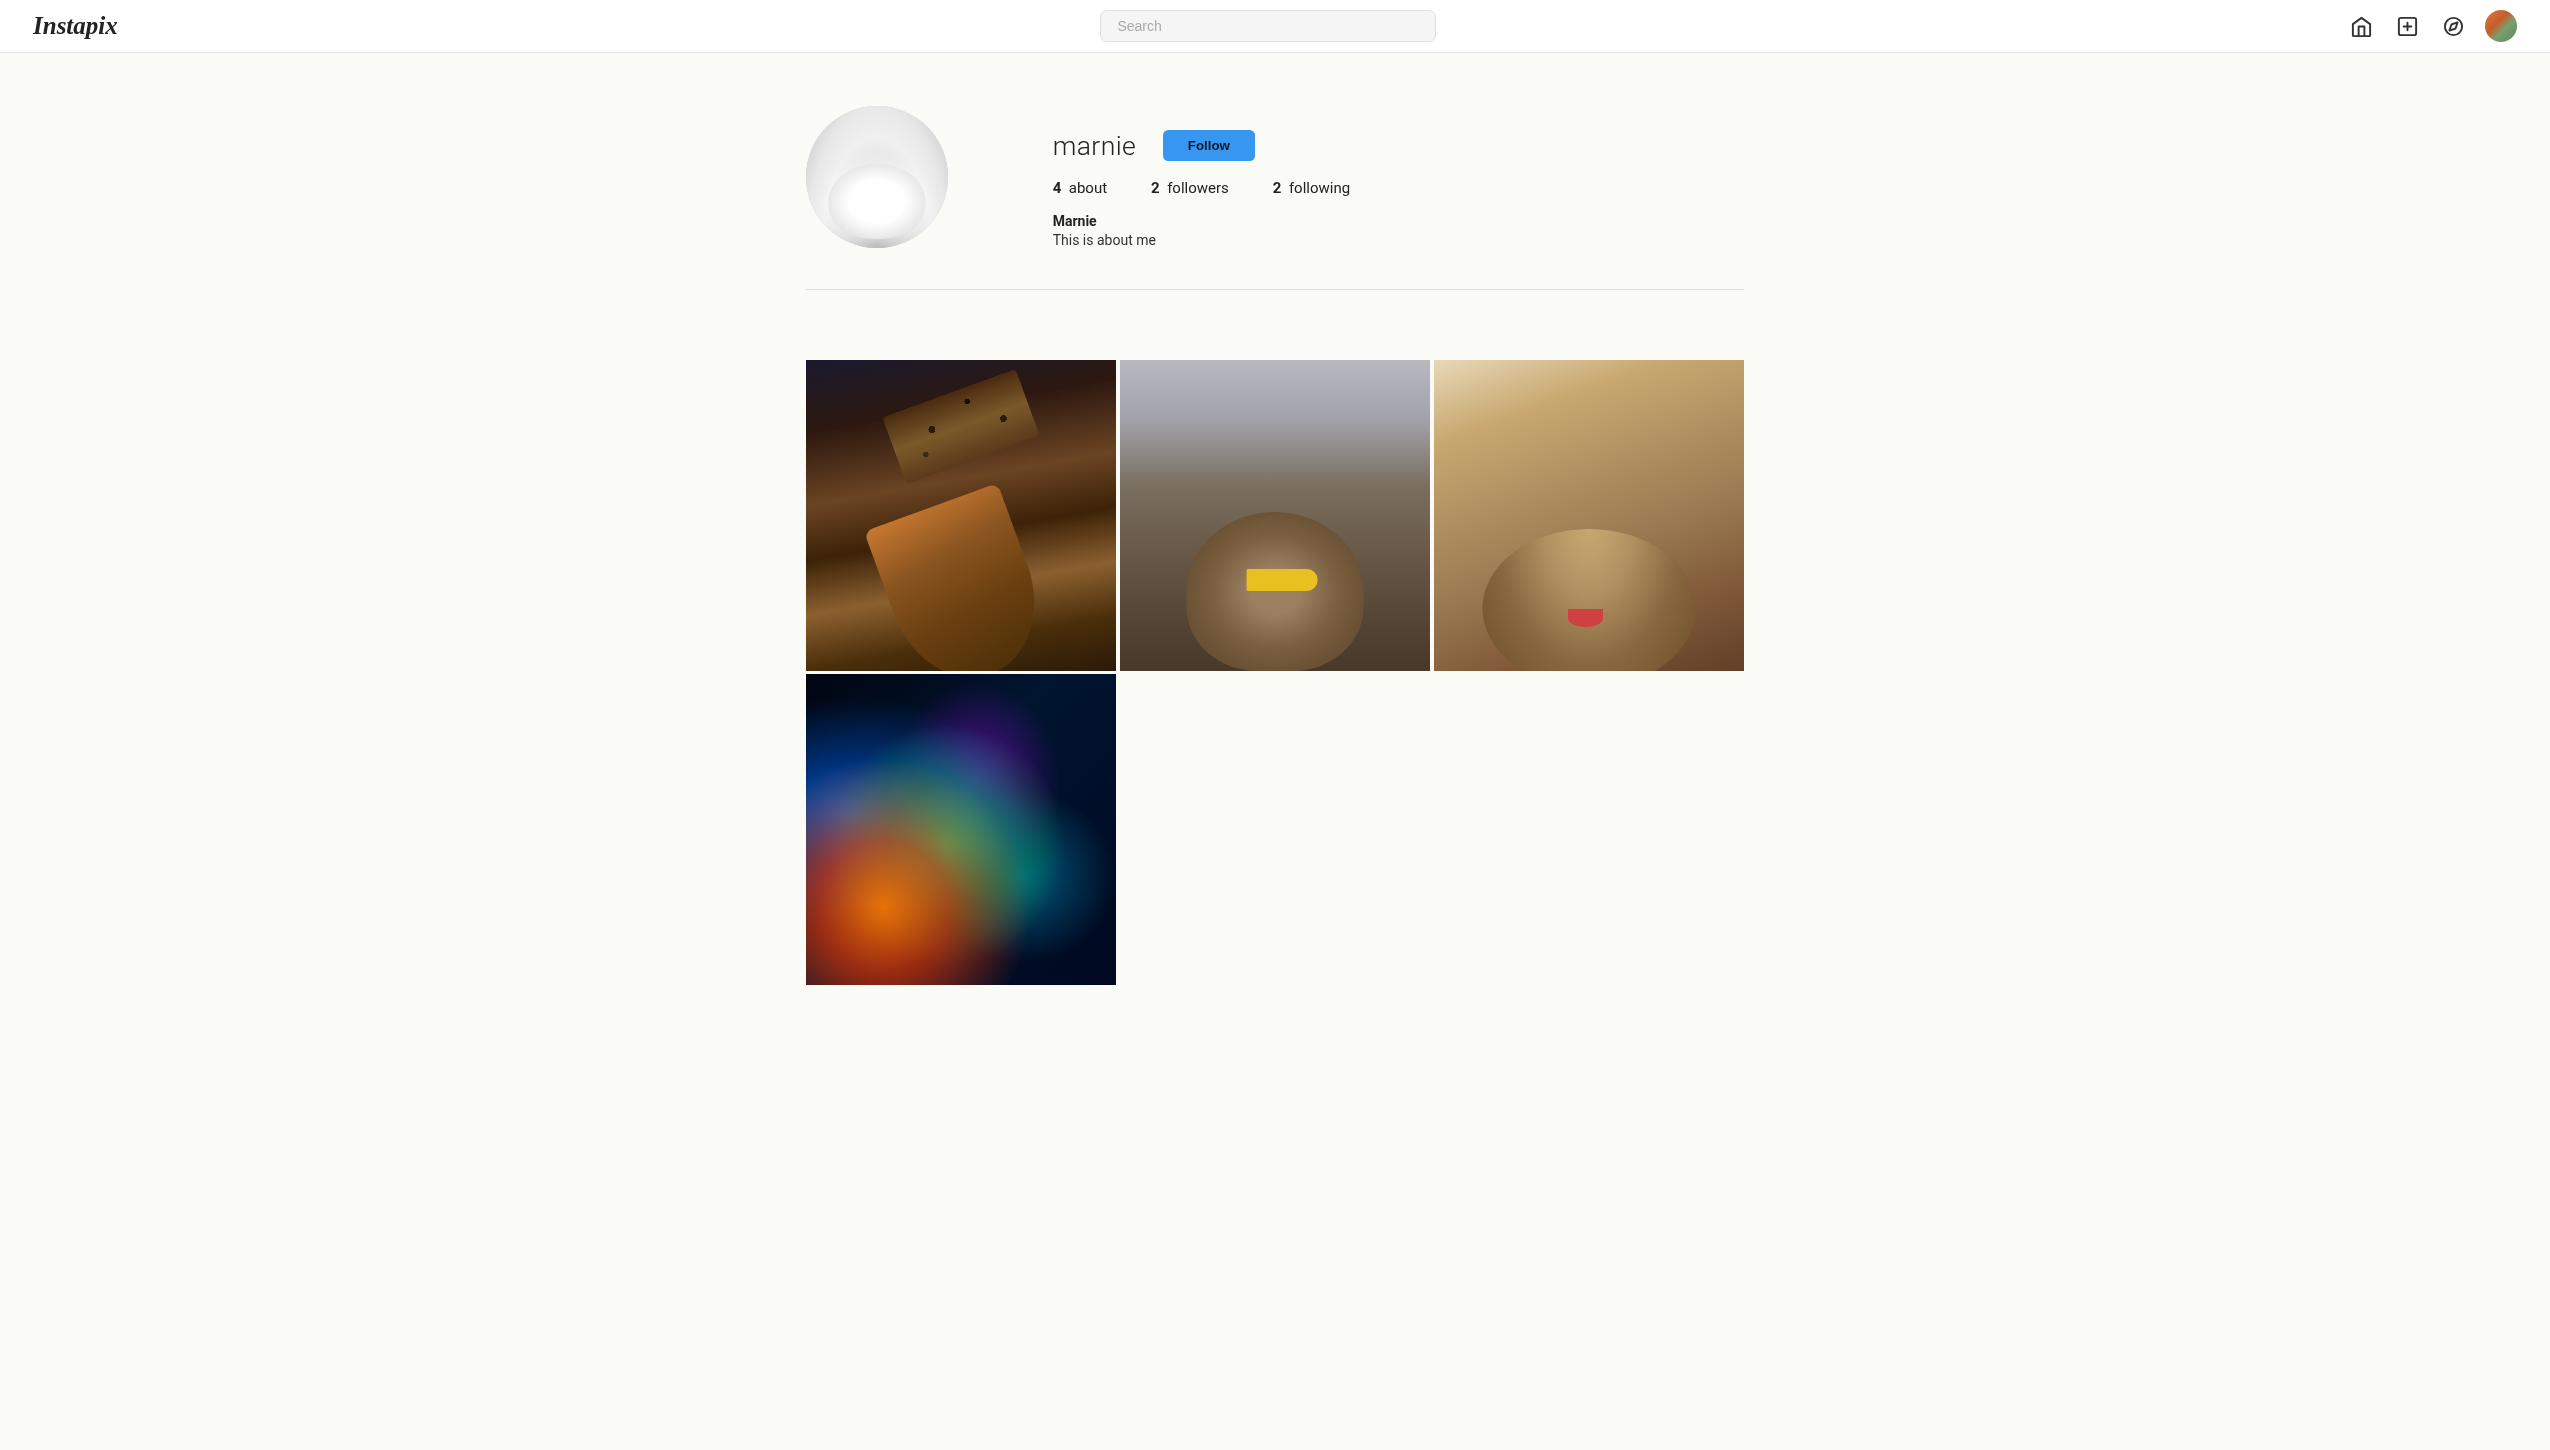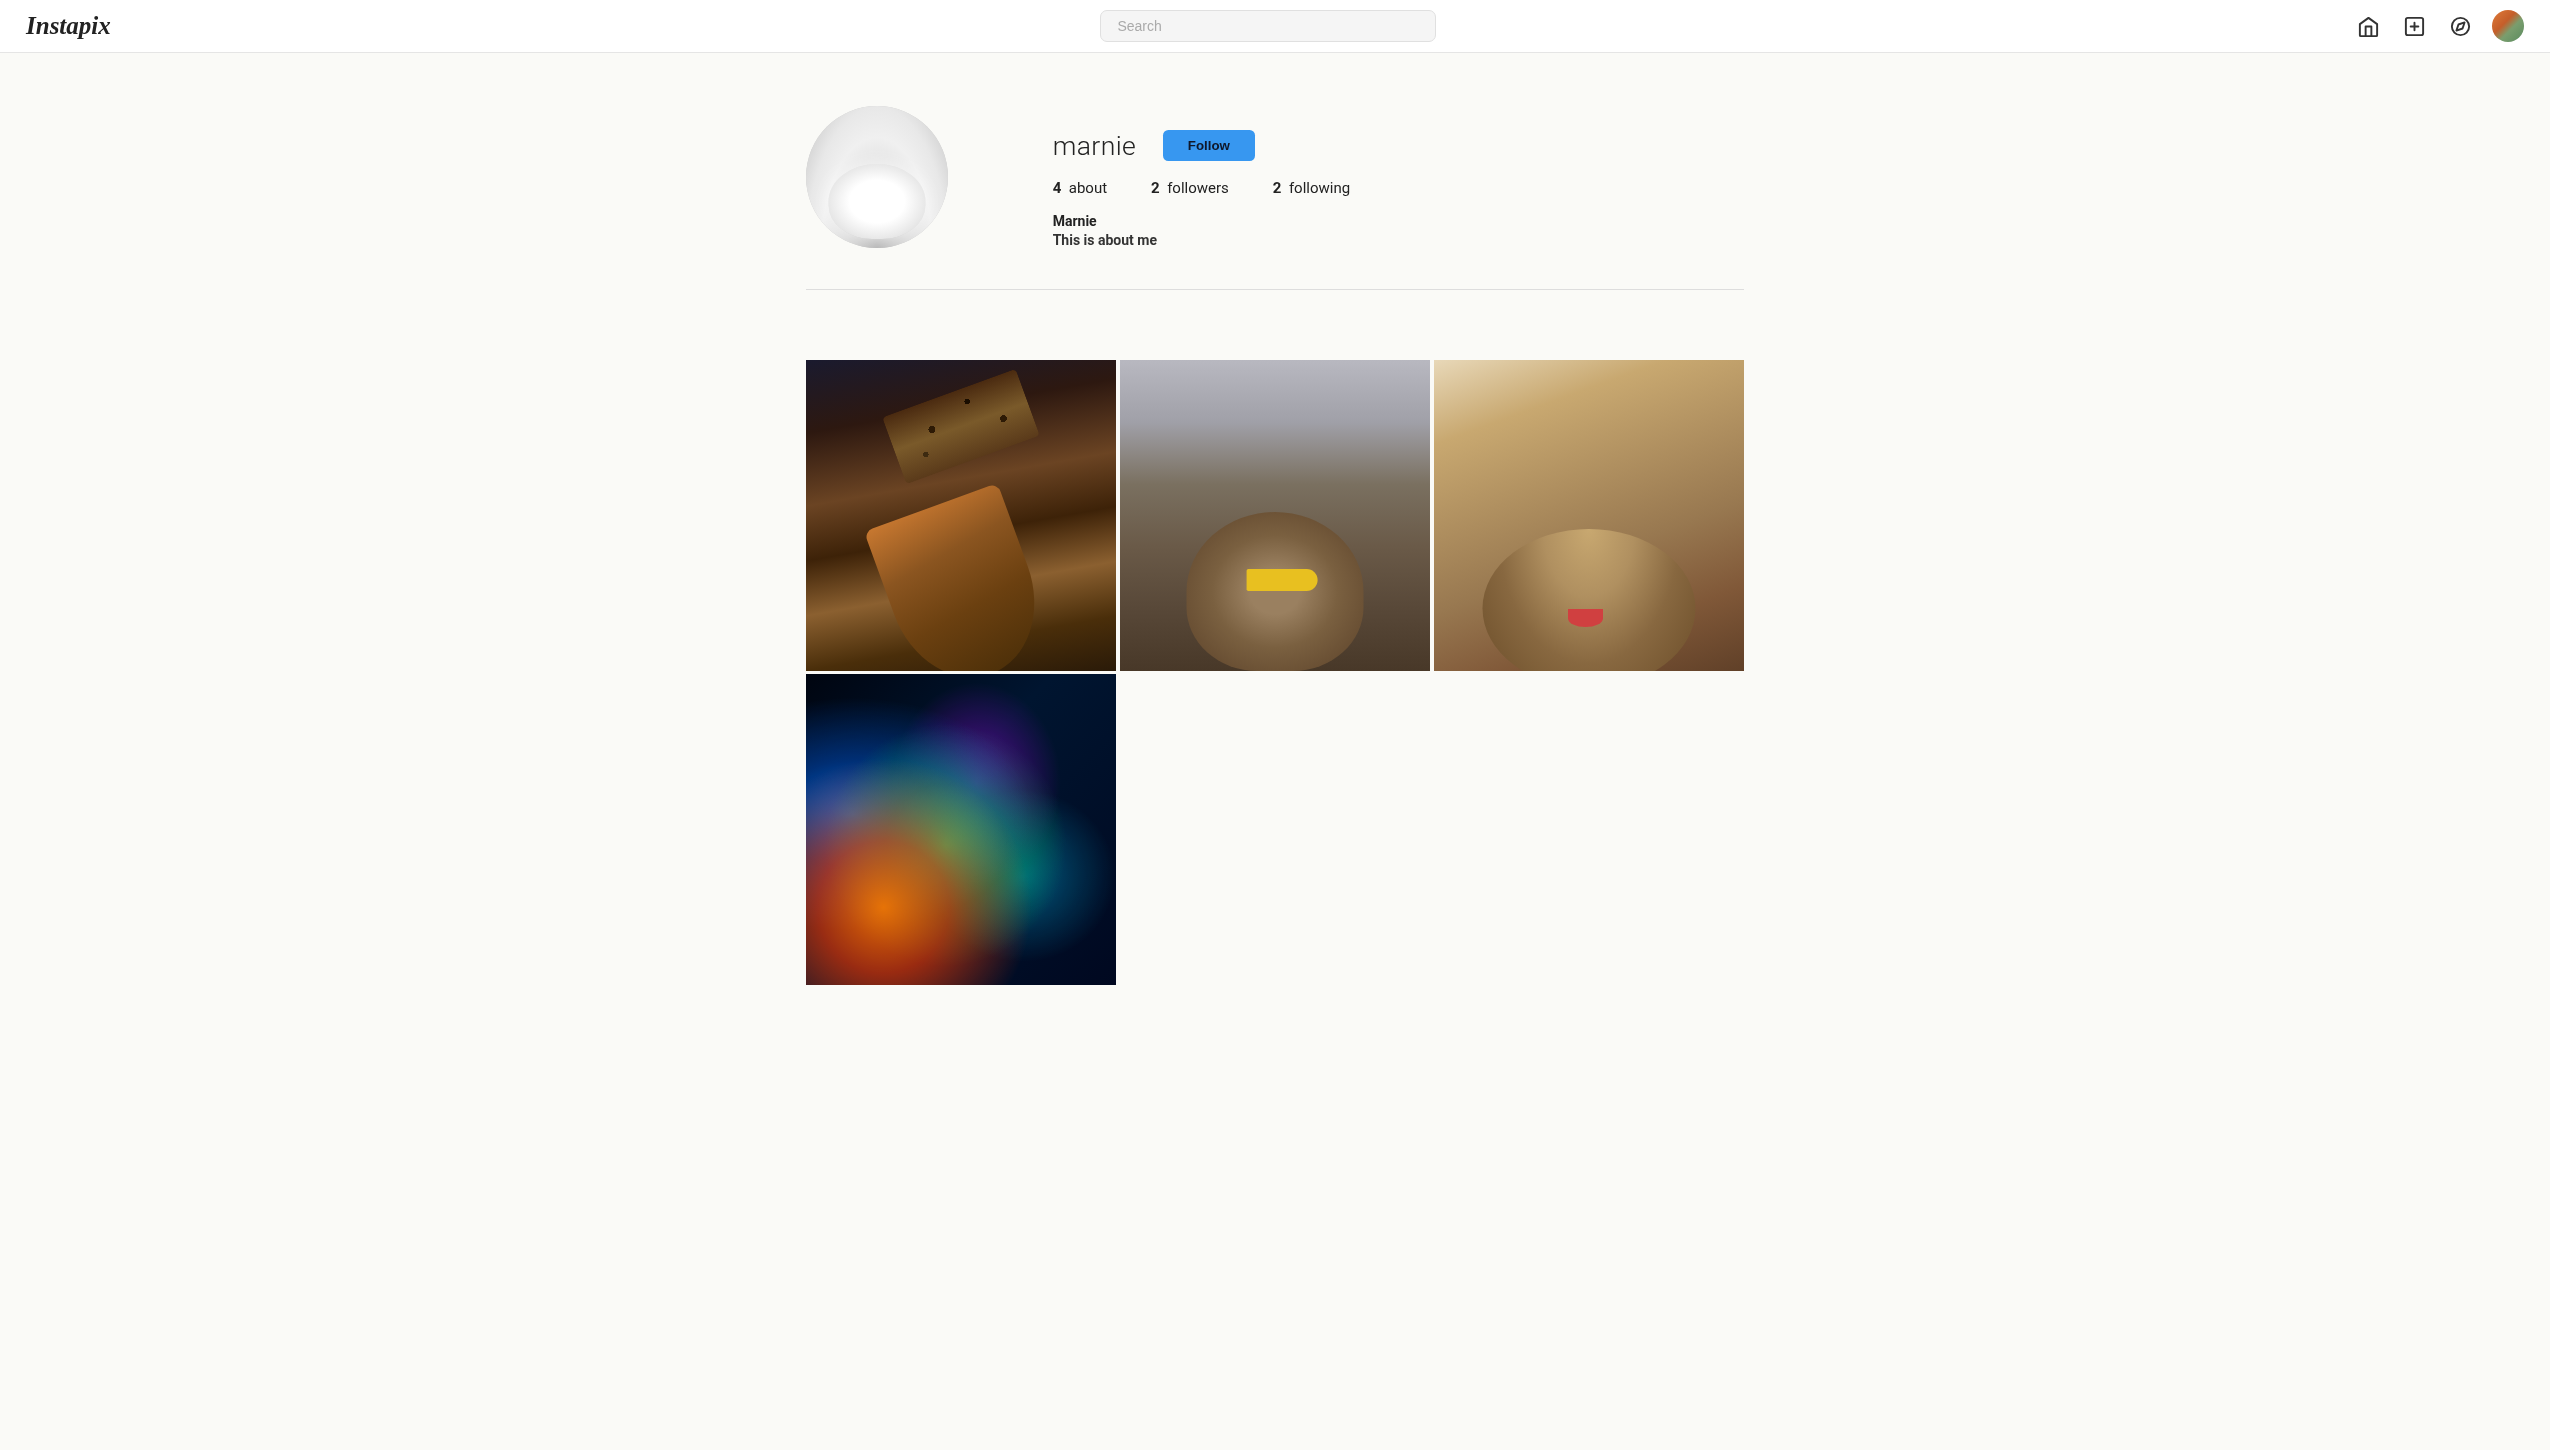--- a/index.html
+++ b/index.html
@@ -9,21 +9,21 @@
       min-height: 100vh;
     }
 
     
     .navbar {
       background: #ffffff;
       border-bottom: 0.9px solid #e5e5e5;
       display: flex;
       align-items: center;
       justify-content: space-between;
-      padding: 0 26px;
+      padding: 0 33px;
       height: 53px;
       position: sticky;
       top: 0;
       z-index: 100;
     }
     .navbar-logo {
       font-family: Georgia, 'Times New Roman', serif;
       font-style: italic;
       font-size: 25px;
       font-weight: bold;
@@ -195,21 +195,20 @@
     .stat-item strong { font-weight: 700; }
     .profile-name {
       font-size: 14px;
       font-weight: 700;
       color: #222;
       margin-bottom: 3.5px;
     }
     .profile-bio {
       font-size: 14px;
       color: #333;
-      font-weight: bold;
     }
 
     
     .posts-grid {
       max-width: 974px;
       margin: 35px auto 0;
       padding: 0 17.7px;
       display: grid;
       grid-template-columns: repeat(3, 1fr);
       gap: 3.5px;

